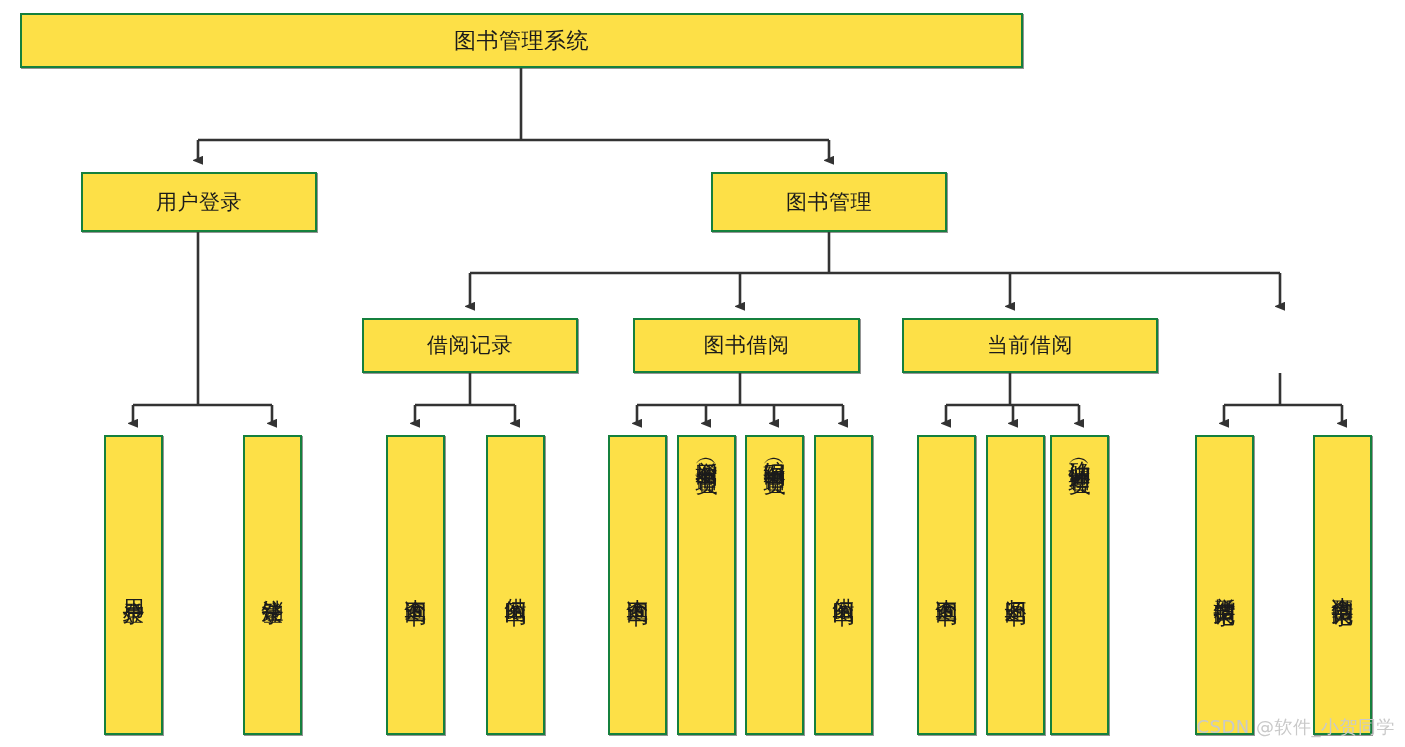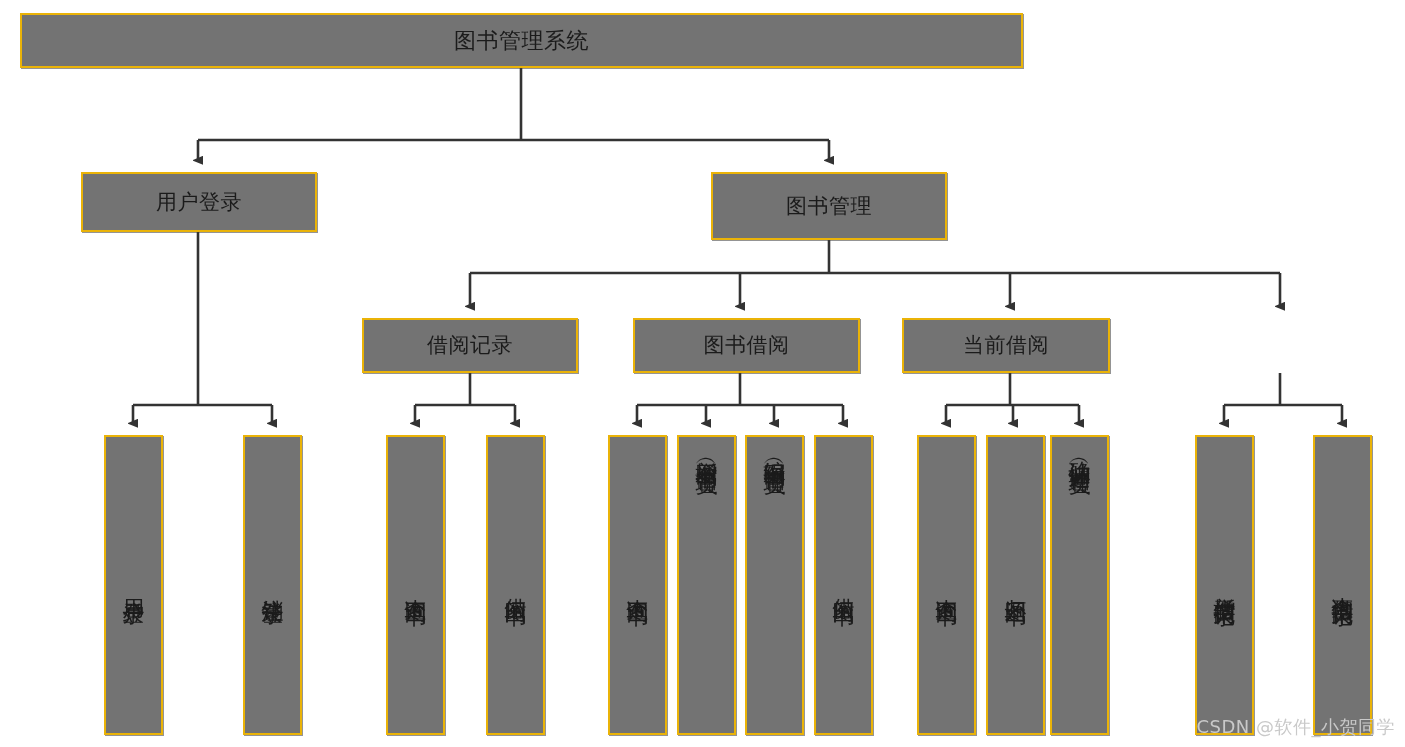--- a/index.html
+++ b/index.html
@@ -20,22 +20,22 @@
   #edges {
     position: absolute;
     left: 0;
     top: 0;
     width: 1405px;
     height: 747px;
   }
   .node {
     position: absolute;
     box-sizing: border-box;
-    border: 2px solid #eab308;
-    background: #737373;
+    border: 2px solid #15803d;
+    background: #fde047;
     box-shadow: 1px 1px 0 0 rgba(60,60,60,0.55);
     display: flex;
     align-items: center;
     justify-content: center;
     color: #1b1b1b;
   }
   .node .label {
     display: block;
     text-align: center;
     line-height: 1.18;
@@ -132,31 +132,31 @@
     </g>
   </svg>
 
   <div class="node horiz root" id="node-root" style="left: 20px; top: 13px; width: 1003px; height: 55px;">
     <span class="label">图书管理系统</span>
   </div>
 
   <div class="node horiz" id="l2-0" style="left: 81px; top: 172px; width: 236px; height: 60px;">
     <span class="label">用户登录</span>
   </div>
-  <div class="node horiz" id="l2-1" style="left: 711px; top: 172px; width: 236px; height: 68px;">
+  <div class="node horiz" id="l2-1" style="left: 711px; top: 172px; width: 236px; height: 60px;">
     <span class="label">图书管理</span>
   </div>
 
   <div class="node horiz" id="l3-0" style="left: 362px; top: 318px; width: 216px; height: 55px;">
     <span class="label">借阅记录</span>
   </div>
   <div class="node horiz" id="l3-1" style="left: 633px; top: 318px; width: 227px; height: 55px;">
     <span class="label">图书借阅</span>
   </div>
-  <div class="node horiz" id="l3-2" style="left: 902px; top: 318px; width: 208px; height: 55px;">
+  <div class="node horiz" id="l3-2" style="left: 902px; top: 318px; width: 256px; height: 55px;">
     <span class="label">当前借阅</span>
   </div>
 
   <div class="node vert centered" id="leaf-0" style="left: 104px; top: 435px; width: 59px; height: 300px;">
     <span class="label">用户登录</span>
   </div>
   <div class="node vert centered" id="leaf-1" style="left: 243px; top: 435px; width: 59px; height: 300px;">
     <span class="label">注销登录</span>
   </div>
   <div class="node vert centered" id="leaf-2" style="left: 386px; top: 435px; width: 59px; height: 300px;">

